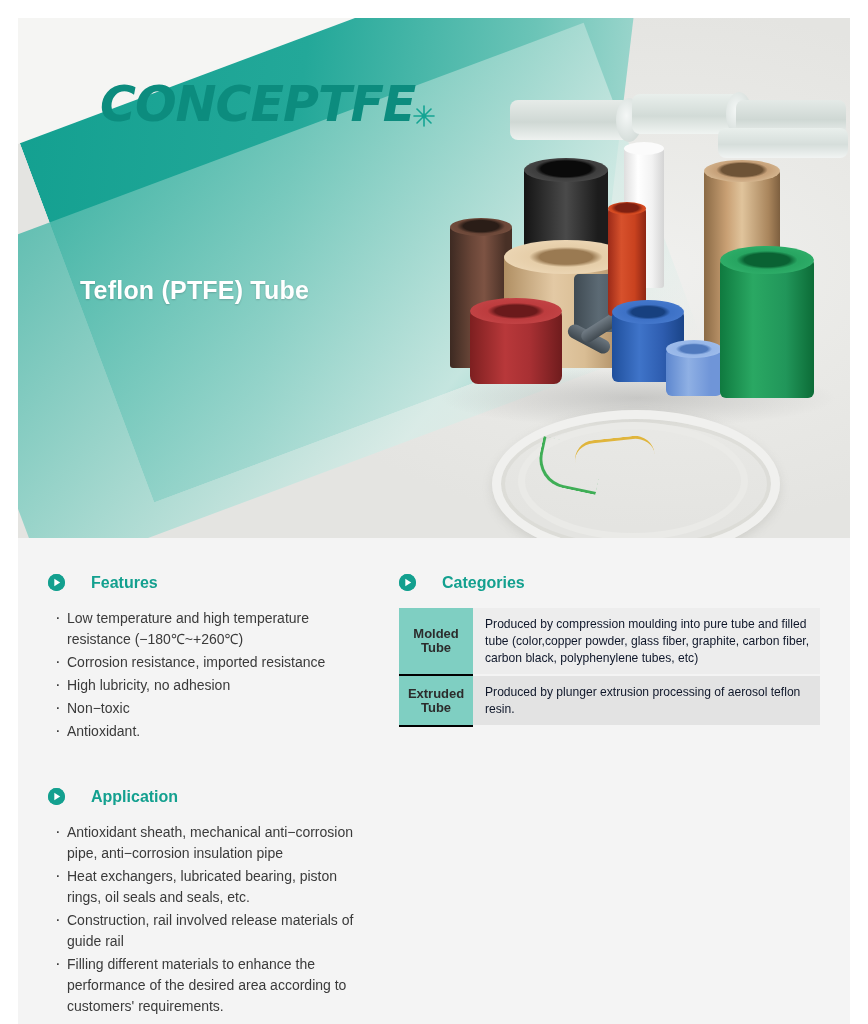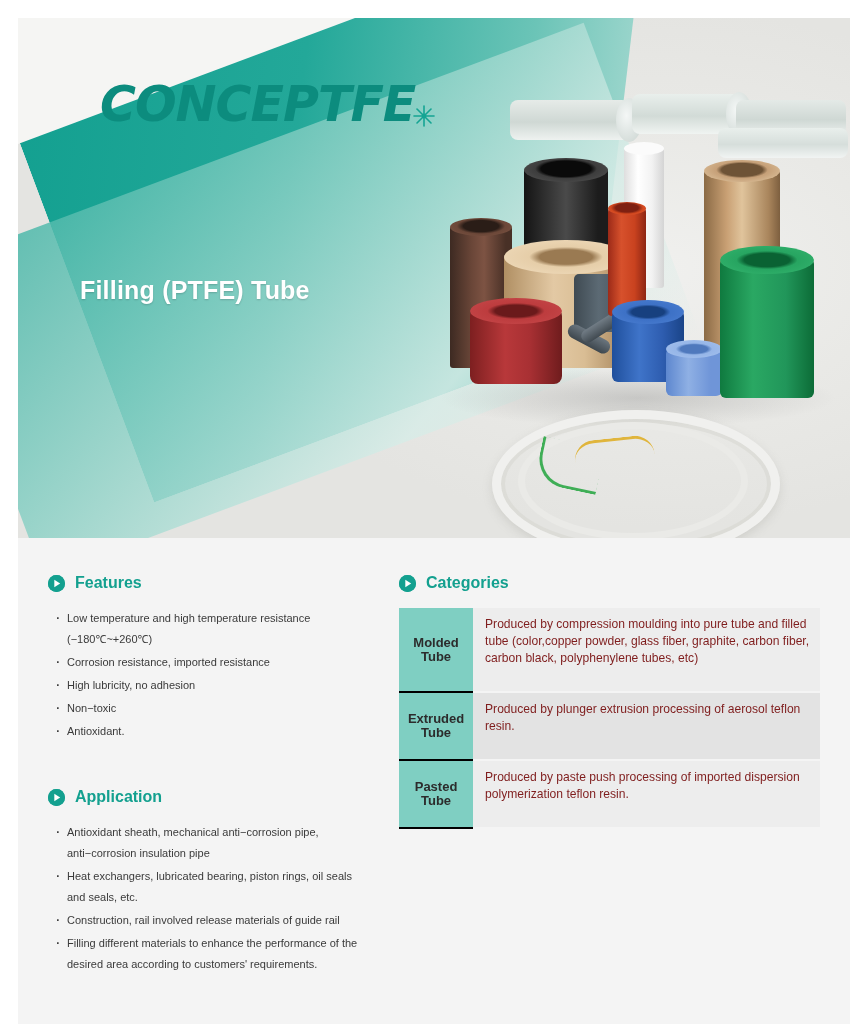--- a/index.html
+++ b/index.html
@@ -136,22 +136,22 @@
     background: #f4f4f4;
     padding: 22px 30px 20px 30px;
     display: flex;
     gap: 28px;
   }
   .col-left { width: 330px; }
   .col-right { width: 430px; }
 
   .sec-head {
     display: flex;
-    align-items: flex-end;
-    gap: 10px;
+    align-items: flex-start;
+    gap: 26px;
     margin: 14px 0 16px 0;
   }
   .sec-head .bullet-icon {
     width: 17px; height: 17px;
     border-radius: 50%;
     background: #13a08f;
     display: inline-flex;
     align-items: center;
     justify-content: center;
     flex: 0 0 auto;
@@ -164,21 +164,21 @@
   }
 
   ul.bullets {
     list-style: none;
     margin: 0;
     padding: 0 0 0 6px;
   }
   ul.bullets li {
     position: relative;
     padding-left: 13px;
-    font-size: 11px;
+    font-size: 14px;
     line-height: 21px;
     color: #3a3a3a;
     margin-bottom: 2px;
   }
   ul.bullets li::before {
     content: "·";
     position: absolute;
     left: 1px;
     top: -1px;
     font-size: 17px;
@@ -201,24 +201,24 @@
     color: #2c2c2c;
     font-size: 13px;
     font-weight: 600;
     text-align: center;
     line-height: 14px;
     padding: 7px 4px;
     vertical-align: middle;
     border-bottom: 2px solid #000000;
   }
   .cat-table td.desc {
-    padding: 8px 10px 24px 12px;
+    padding: 8px 10px 7px 12px;
     font-size: 12.1px;
     line-height: 17px;
-    color: #7f1d1d;
+    color: #0f172a;
     vertical-align: middle;
     border-bottom: 2px solid #f4f4f4;
   }
 </style>
 </head>
 <body>
 
 <div class="page">
   <div class="sheet">
 
@@ -288,21 +288,21 @@
                 <line x1="1" y1="11" x2="21" y2="11"></line>
                 <line x1="4" y1="4" x2="18" y2="18"></line>
                 <line x1="18" y1="4" x2="4" y2="18"></line>
               </g>
               <circle cx="11" cy="11" r="2.4" fill="#14a493"></circle>
             </svg>
           </span>
         </span>
       </div>
 
-      <div class="hero-title">Filling (PTFE) Tube</div>
+      <div class="hero-title">Teflon (PTFE) Tube</div>
     </div>
 
     <div class="content">
 
       <div class="col-left">
 
         <div class="sec-head">
           <span class="bullet-icon">
             <svg width="17" height="17" viewBox="0 0 17 17" aria-hidden="true">
               <circle cx="8.5" cy="8.5" r="8.5" fill="#13a08f"></circle>
@@ -354,24 +354,20 @@
         <table class="cat-table">
           <tbody>
             <tr class="r0">
               <td class="name">Molded Tube</td>
               <td class="desc">Produced by compression moulding into pure tube and filled tube (color,copper powder, glass fiber, graphite, carbon fiber, carbon black, polyphenylene tubes, etc)</td>
             </tr>
             <tr class="r1">
               <td class="name">Extruded Tube</td>
               <td class="desc">Produced by plunger extrusion processing of aerosol teflon resin.</td>
             </tr>
-            <tr class="r2">
-              <td class="name">Pasted Tube</td>
-              <td class="desc">Produced by paste push processing of imported dispersion polymerization teflon resin.</td>
-            </tr>
           </tbody>
         </table>
 
       </div>
 
     </div>
   </div>
 </div>
 
 </body></html>

